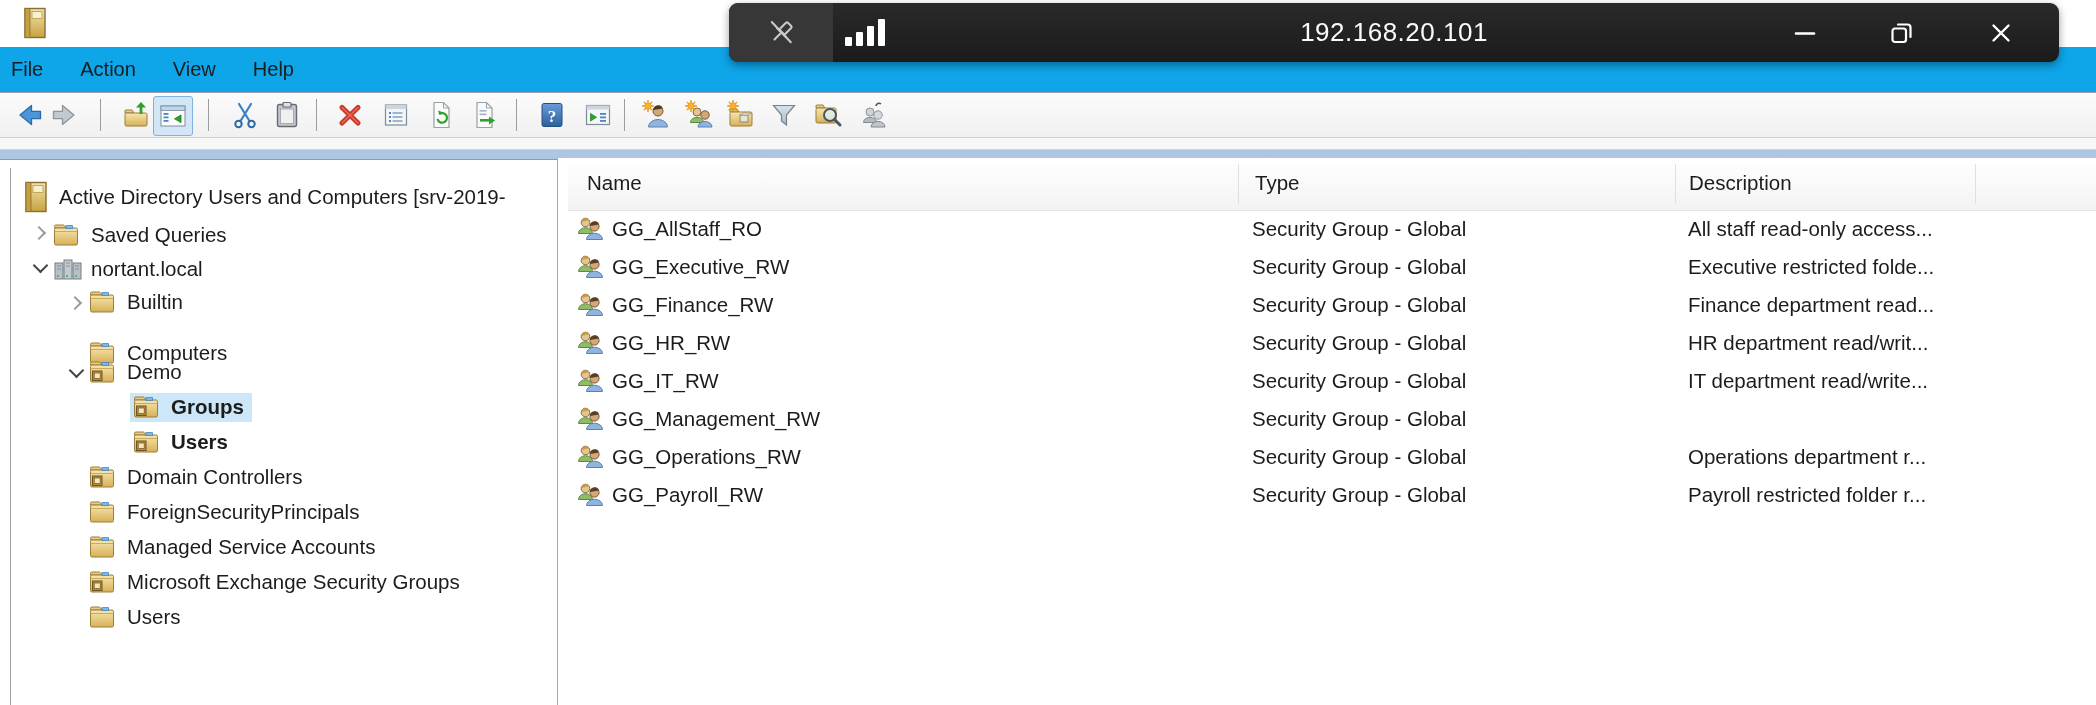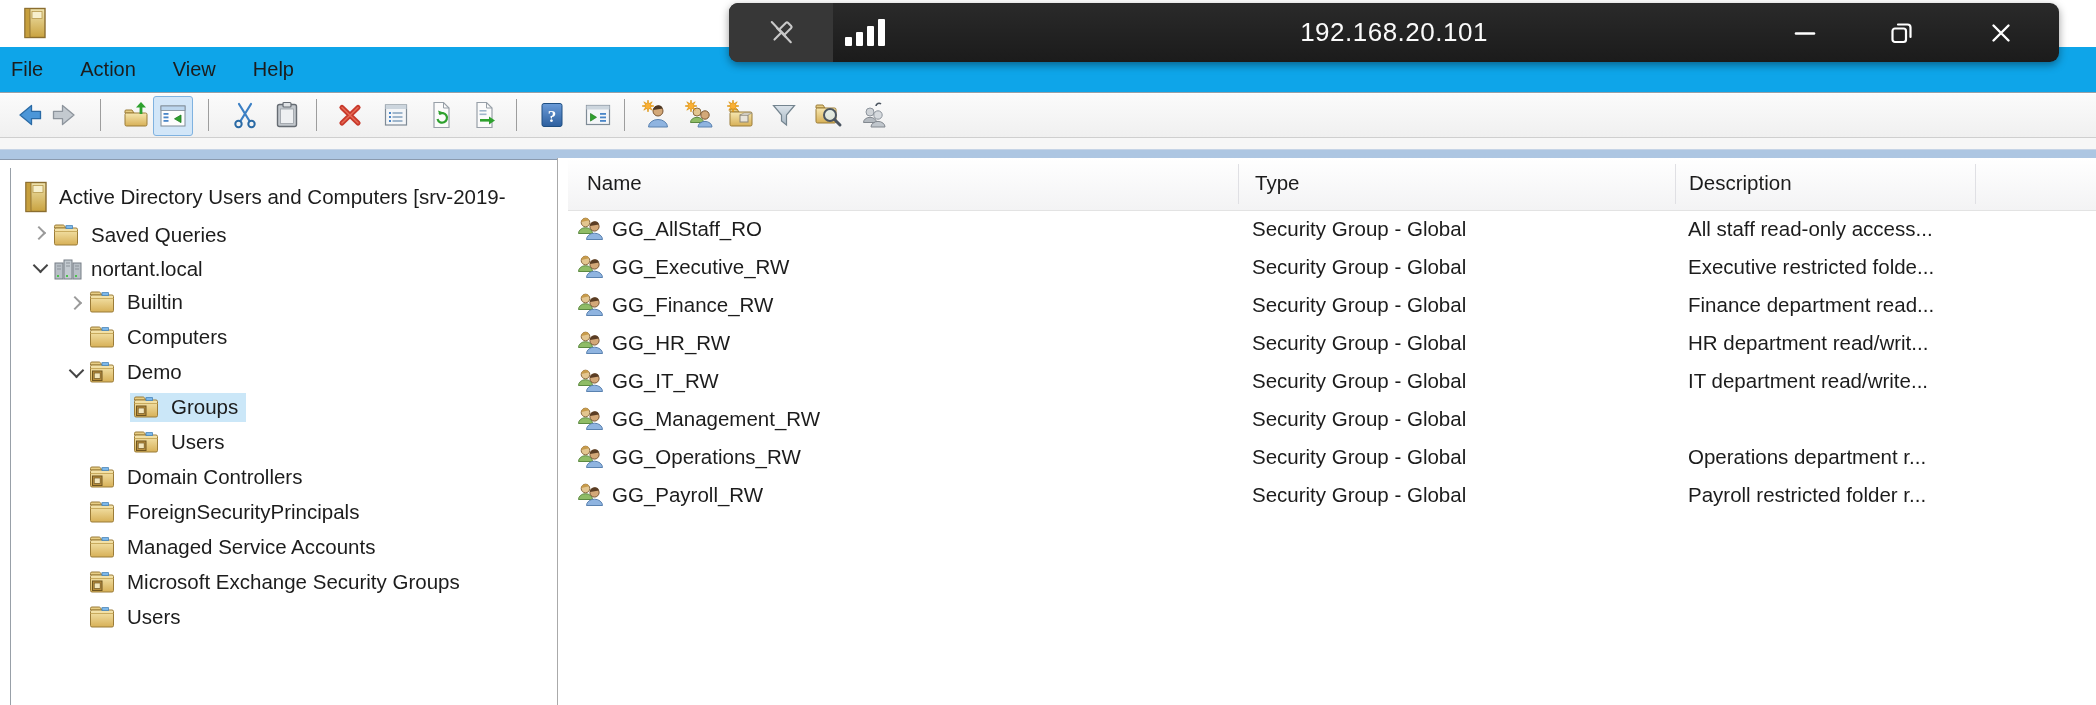--- a/index.html
+++ b/index.html
@@ -29,21 +29,21 @@
 
   
   .bluestrip{position:absolute;left:0;top:149px;width:100%;height:9px;background:#adc6e2;
     border-top:1px solid #c6d4e6;border-bottom:1px solid #8b9aae;box-sizing:content-box;}
 
   
   .tree-pane{position:absolute;left:10px;top:158px;width:547px;bottom:0;background:#fff;
     border-left:1px solid #98a0a8;overflow:hidden;font-size:20.5px;margin-top:10px;}
   .trow{position:absolute;left:2px;right:2px;height:35px;display:flex;align-items:center;white-space:nowrap;}
   .lvl0{padding-left:8px;}  .lvl1{padding-left:14px;align-items:flex-end;}
-  .lvl2{padding-left:50px;} .lvl3{padding-left:120px;}
+  .lvl2{padding-left:50px;} .lvl3{padding-left:120px;font-weight:bold;}
   .chev{width:26px;flex:0 0 26px;height:100%;display:flex;align-items:center;justify-content:center;}
   .chev.col::before{content:"";width:8px;height:8px;border-right:2px solid #9a9a9a;
     border-bottom:2px solid #9a9a9a;transform:rotate(-45deg);margin-left:-3px;}
   .chev.exp::before{content:"";width:9px;height:9px;border-right:2.4px solid #454545;
     border-bottom:2.4px solid #454545;transform:rotate(45deg);margin-top:-5px;}
   .tbox{display:flex;align-items:center;padding:2px 8px 3px 3px;margin-left:-3px;}
   .trow.selected .tbox{background:#cbe7f8;}
   .ticon{width:32px;flex:0 0 32px;display:flex;align-items:center;}
   .tlabel{margin-left:6px;}
 
@@ -290,21 +290,21 @@
   <svg width="26" height="24" viewBox="0 0 26 24">
     <path d="M1.5 5 v-1.6 a1.4 1.4 0 0 1 1.4 -1.4 h7 a2 2 0 0 1 1.6 .8 l1.6 2.2z" fill="#e7cd84" stroke="#9b7c38"></path>
     <rect x="1.5" y="5" width="23" height="17" rx="1.5" fill="url(#gold)" stroke="#9b7c38"></rect>
     <path d="M1.5 8.5 h23" stroke="#c9ab5e"></path>
     <rect x="13" y="2.6" width="6.5" height="3" fill="#7db8ea" stroke="#4a86b8" stroke-width="0.8"></rect>
   </svg>
 </span>
           <span class="tlabel">Builtin</span>
         </span>
       </div>
-    <div class="trow lvl2" style="top:152px">
+    <div class="trow lvl2" style="top:168px">
         <span class="chev"></span>
         <span class="tbox">
           <span class="ticon">
   <svg width="26" height="24" viewBox="0 0 26 24">
     <path d="M1.5 5 v-1.6 a1.4 1.4 0 0 1 1.4 -1.4 h7 a2 2 0 0 1 1.6 .8 l1.6 2.2z" fill="#e7cd84" stroke="#9b7c38"></path>
     <rect x="1.5" y="5" width="23" height="17" rx="1.5" fill="url(#gold)" stroke="#9b7c38"></rect>
     <path d="M1.5 8.5 h23" stroke="#c9ab5e"></path>
     <rect x="13" y="2.6" width="6.5" height="3" fill="#7db8ea" stroke="#4a86b8" stroke-width="0.8"></rect>
   </svg>
 </span>

